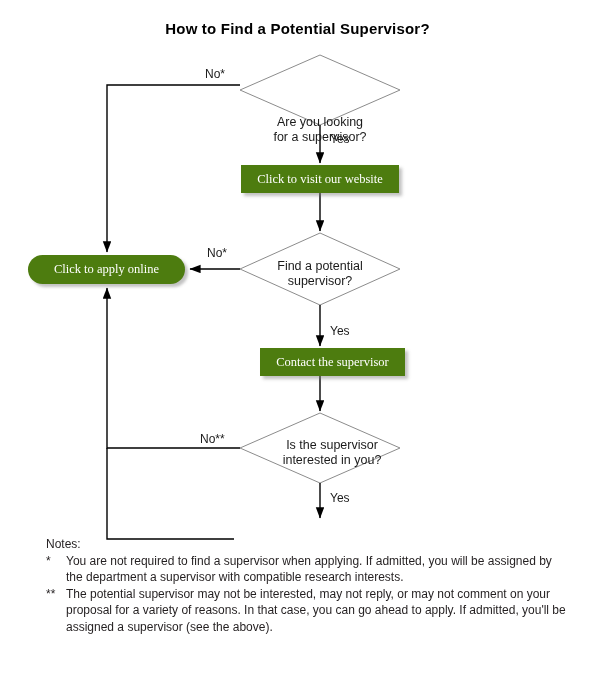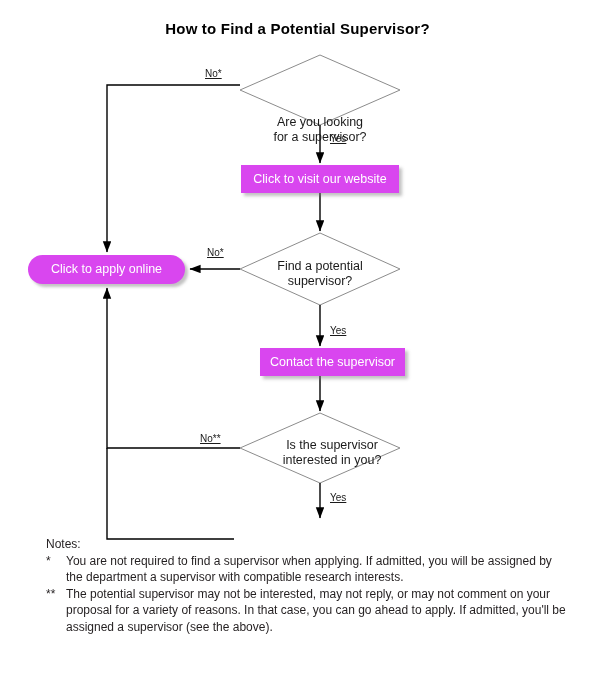--- a/index.html
+++ b/index.html
@@ -48,42 +48,42 @@
     font-size: 12.5px;
     line-height: 15px;
     color: #1a1a1a;
     white-space: pre-line;
   }
 
   
   .node {
     position: absolute;
     box-sizing: border-box;
-    background: #d946ef;
+    background: #4d7c0f;
     color: #ffffff;
     font-size: 12.5px;
     line-height: 15px;
     text-align: center;
     display: flex;
     align-items: center;
     justify-content: center;
     white-space: pre-line;
     box-shadow: 3px 3px 3px rgba(120,120,120,0.45);
+    font-family: Liberation Serif, serif;
   }
   .node.rect { border-radius: 0; }
   .node.pill { border-radius: 18px; }
 
   
   .edge-label {
     position: absolute;
-    font-size: 10px;
+    font-size: 12px;
     line-height: 12px;
     color: #1a1a1a;
     white-space: nowrap;
-    text-decoration: underline;
   }
 
   
   .notes {
     position: absolute;
     left: 46px;
     top: 536px;
     width: 520px;
     font-size: 12px;
     line-height: 16.5px;

